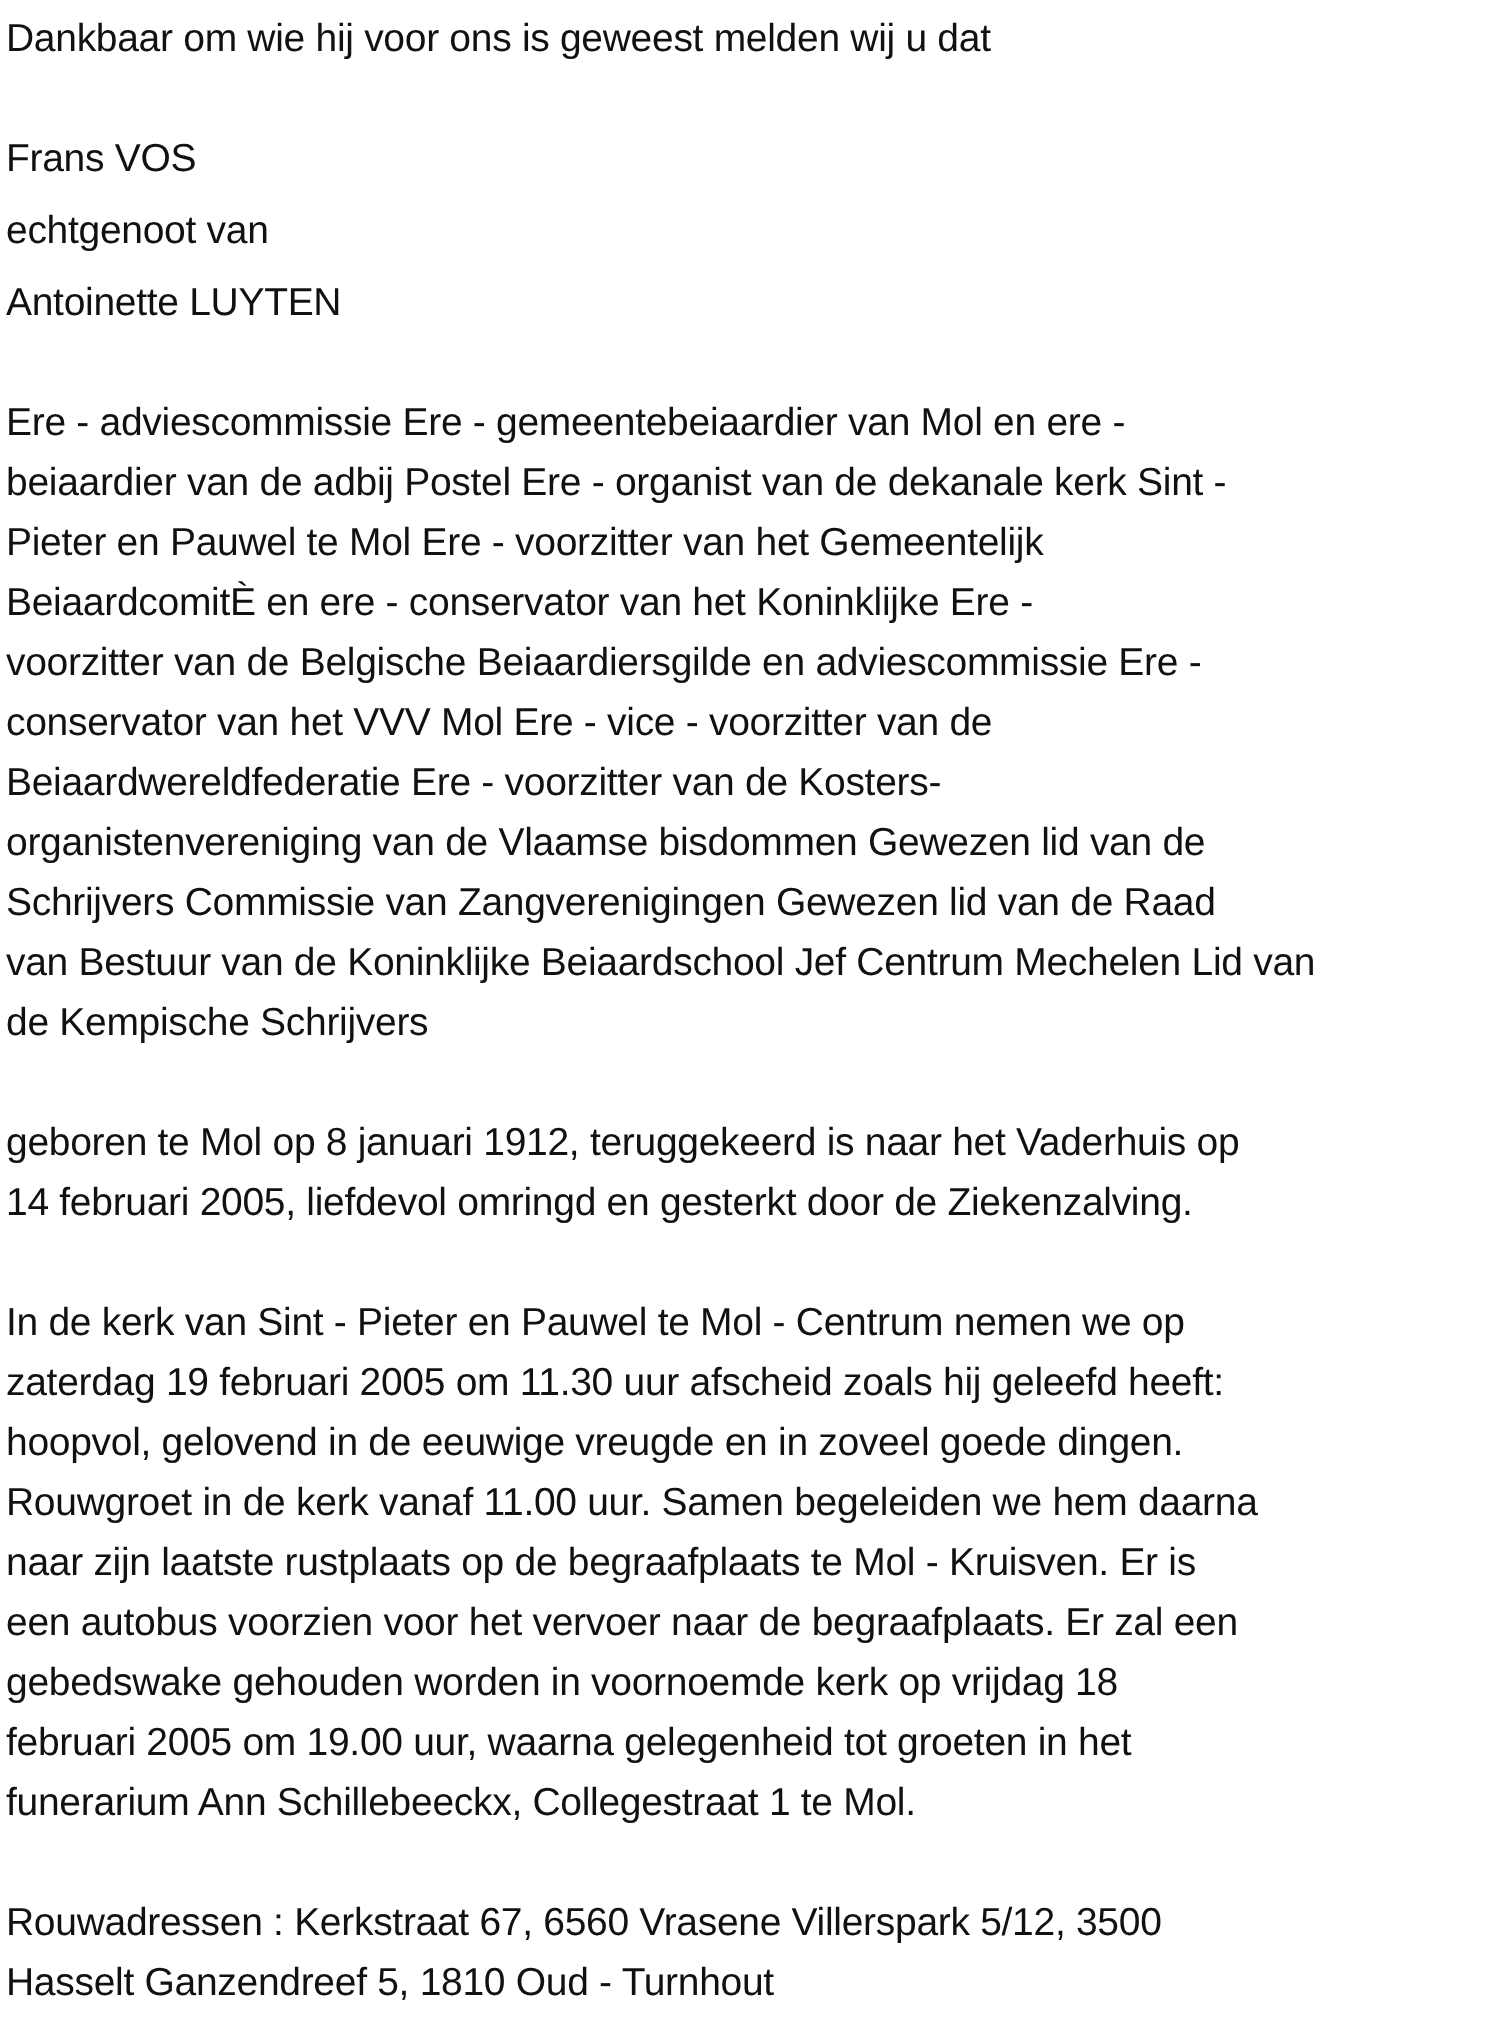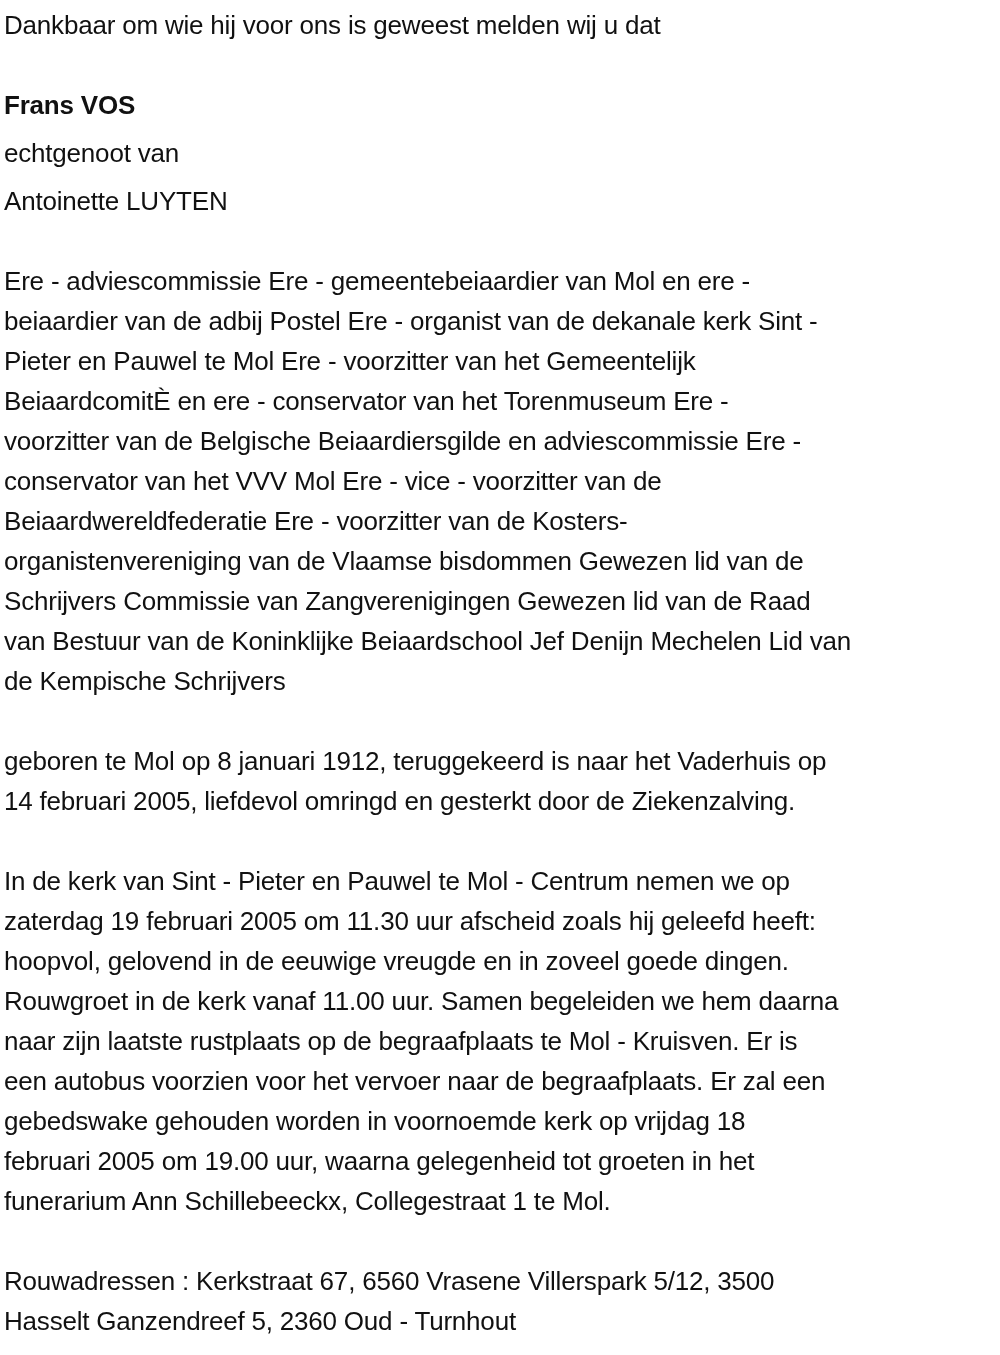--- a/index.html
+++ b/index.html
@@ -21,45 +21,45 @@
     .line {
       position: absolute;
       left: 4px;
       font-size: 26px;
       line-height: 40px;
       white-space: nowrap;
       letter-spacing: -0.2px;
       transform-origin: left center;
     }
     .bold {
-      font-weight: bold;
+      font-weight: normal;
     }
   </style>
 </head>
 <body>
 
 <div class="doc">
 
   <div class="line" style="top:5px">Dankbaar om wie hij voor ons is geweest melden wij u dat</div>
 
   <div class="line bold" style="top:85px">Frans VOS</div>
   <div class="line" style="top:133px">echtgenoot van</div>
   <div class="line" style="top:181px">Antoinette LUYTEN</div>
 
   <div>
     <div class="line" style="top:261px">Ere - adviescommissie Ere - gemeentebeiaardier van Mol en ere -</div>
     <div class="line" style="top:301px">beiaardier van de adbij Postel Ere - organist van de dekanale kerk Sint -</div>
     <div class="line" style="top:341px">Pieter en Pauwel te Mol Ere - voorzitter van het Gemeentelijk</div>
-    <div class="line" style="top:381px">BeiaardcomitÈ en ere - conservator van het Torenmuseum Ere -</div>
+    <div class="line" style="top:381px">BeiaardcomitÈ en ere - conservator van het Koninklijke Ere -</div>
     <div class="line" style="top:421px">voorzitter van de Belgische Beiaardiersgilde en adviescommissie Ere -</div>
     <div class="line" style="top:461px">conservator van het VVV Mol Ere - vice - voorzitter van de</div>
     <div class="line" style="top:501px">Beiaardwereldfederatie Ere - voorzitter van de Kosters-</div>
     <div class="line" style="top:541px">organistenvereniging van de Vlaamse bisdommen Gewezen lid van de</div>
     <div class="line" style="top:581px">Schrijvers Commissie van Zangverenigingen Gewezen lid van de Raad</div>
-    <div class="line" style="top:621px">van Bestuur van de Koninklijke Beiaardschool Jef Denijn Mechelen Lid van</div>
+    <div class="line" style="top:621px">van Bestuur van de Koninklijke Beiaardschool Jef Centrum Mechelen Lid van</div>
     <div class="line" style="top:661px">de Kempische Schrijvers</div>
   </div>
 
   <div>
     <div class="line" style="top:741px">geboren te Mol op 8 januari 1912, teruggekeerd is naar het Vaderhuis op</div>
     <div class="line" style="top:781px">14 februari 2005, liefdevol omringd en gesterkt door de Ziekenzalving.</div>
   </div>
 
   <div>
     <div class="line" style="top:861px">In de kerk van Sint - Pieter en Pauwel te Mol - Centrum nemen we op</div>
@@ -68,16 +68,16 @@
     <div class="line" style="top:981px">Rouwgroet in de kerk vanaf 11.00 uur. Samen begeleiden we hem daarna</div>
     <div class="line" style="top:1021px">naar zijn laatste rustplaats op de begraafplaats te Mol - Kruisven. Er is</div>
     <div class="line" style="top:1061px">een autobus voorzien voor het vervoer naar de begraafplaats. Er zal een</div>
     <div class="line" style="top:1101px">gebedswake gehouden worden in voornoemde kerk op vrijdag 18</div>
     <div class="line" style="top:1141px">februari 2005 om 19.00 uur, waarna gelegenheid tot groeten in het</div>
     <div class="line" style="top:1181px">funerarium Ann Schillebeeckx, Collegestraat 1 te Mol.</div>
   </div>
 
   <div>
     <div class="line" style="top:1261px">Rouwadressen : Kerkstraat 67, 6560 Vrasene Villerspark 5/12, 3500</div>
-    <div class="line" style="top:1301px">Hasselt Ganzendreef 5, 2360 Oud - Turnhout</div>
+    <div class="line" style="top:1301px">Hasselt Ganzendreef 5, 1810 Oud - Turnhout</div>
   </div>
 
 </div>
 
 </body></html>

